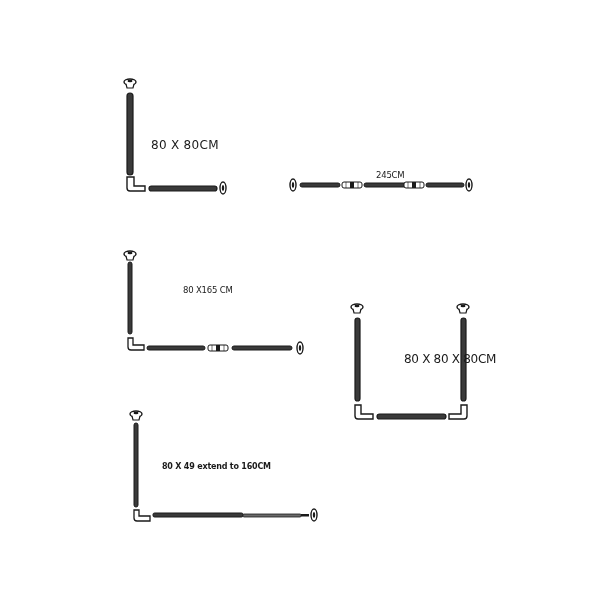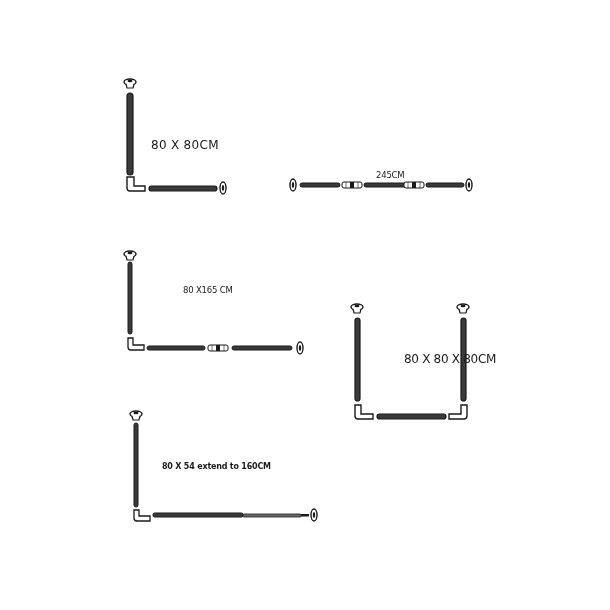--- a/index.html
+++ b/index.html
@@ -85,14 +85,14 @@
       <rect x="243" y="514" width="58" height="3" rx="1" fill="#6a6a6a" stroke="#1a1a1a" stroke-width="0.8"></rect>
       <rect x="301" y="514" width="8" height="2.5" fill="#1a1a1a"></rect>
       <use href="#wall-flange" x="314" y="515"></use>
     </g>
   </svg>
 
   <div class="label lbl-1">80 X 80CM</div>
   <div class="label lbl-2">245CM</div>
   <div class="label lbl-3">80 X165 CM</div>
   <div class="label lbl-4">80 X 80 X 80CM</div>
-  <div class="label lbl-5">80 X 54 extend to 160CM</div>
+  <div class="label lbl-5">80 X 49 extend to 160CM</div>
 </div>
 
 </body></html>

